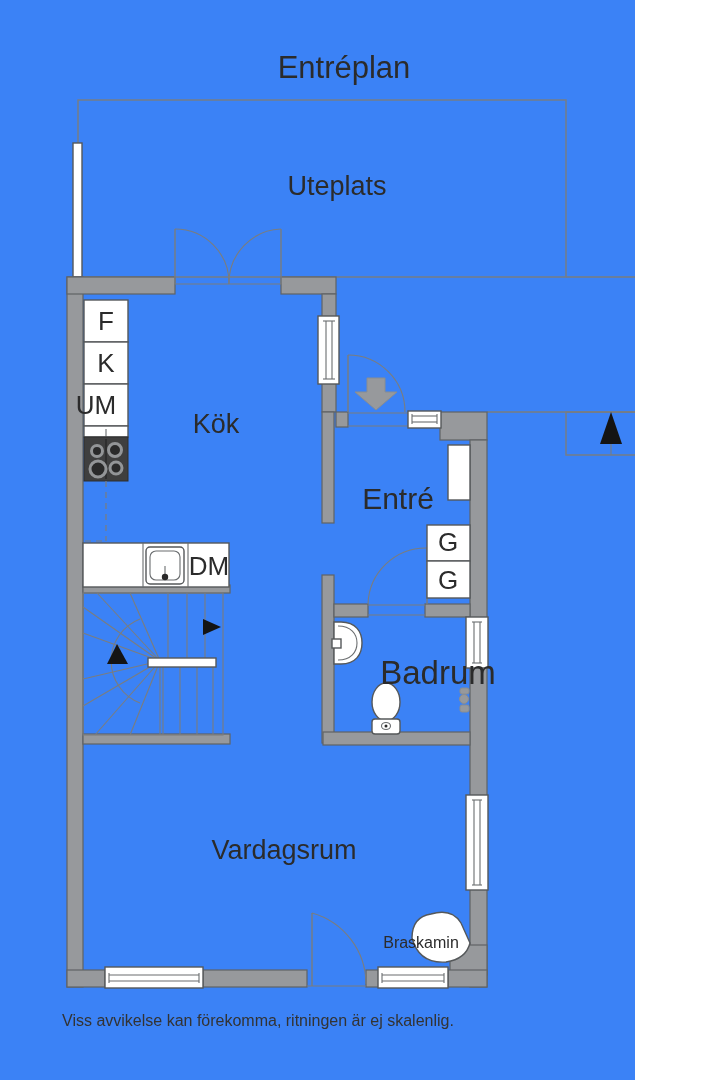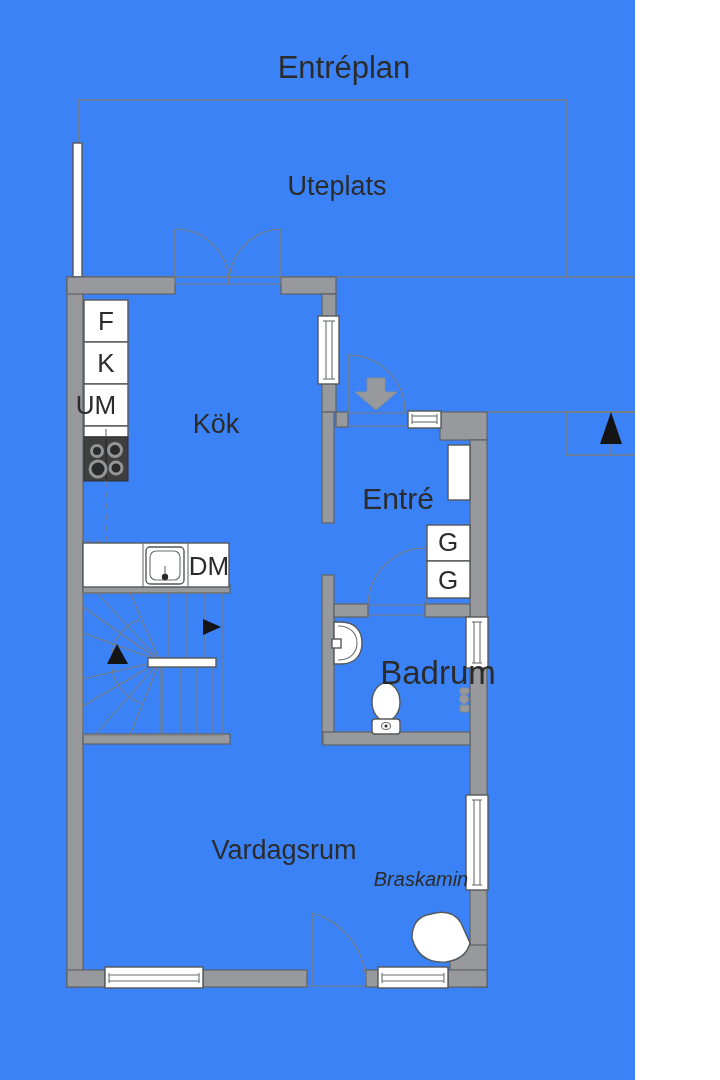--- a/index.html
+++ b/index.html
@@ -18,21 +18,21 @@
   .blackfill{fill:var(--black,#141414);stroke:none;}
   .grayfill {fill:var(--wall,#97999c);stroke:#8a8d90;stroke-width:1;}
   
   .lbl{position:absolute;transform:translate(-50%,-50%);white-space:nowrap;line-height:1;}
   .title     {left:344px;top:67px; font-size:31px;}
   .uteplats  {left:337px;top:186px;font-size:27px;}
   .kok       {left:216px;top:424px;font-size:27px;}
   .entre     {left:398px;top:499px;font-size:30px;}
   .badrum    {left:410px;top:672px;font-size:33px;margin-left:28px;}
   .vardagsrum{left:284px;top:850px;font-size:27px;}
-  .braskamin {left:421px;top:879px;font-size:20px;font-style:italic;}
+  .braskamin {left:421px;top:943px;font-size:16px;}
   .unit      {font-size:26px;}
   .u-f {left:106px;top:321px;} .u-k {left:106px;top:363px;} .u-um{left:96px;top:405px;}
   .u-dm{left:209px;top:566px;} .u-g1{left:448px;top:542px;} .u-g2{left:448px;top:580px;}
   .footer{position:absolute;left:62px;top:1012px;font-size:16px;color:#333;transform:none;}
 </style>
 </head>
 <body>
 
 <div class="plan">
 <svg width="720" height="1080" viewBox="0 0 720 1080">
@@ -246,13 +246,14 @@
   <div class="lbl entre">Entré</div>
   <div class="lbl badrum">Badrum</div>
   <div class="lbl vardagsrum">Vardagsrum</div>
   <div class="lbl braskamin">Braskamin</div>
   <div class="lbl unit u-f">F</div>
   <div class="lbl unit u-k">K</div>
   <div class="lbl unit u-um">UM</div>
   <div class="lbl unit u-dm">DM</div>
   <div class="lbl unit u-g1">G</div>
   <div class="lbl unit u-g2">G</div>
+  <div class="footer">Viss avvikelse kan förekomma, ritningen är ej skalenlig.</div>
 </div>
 
 </body></html>

